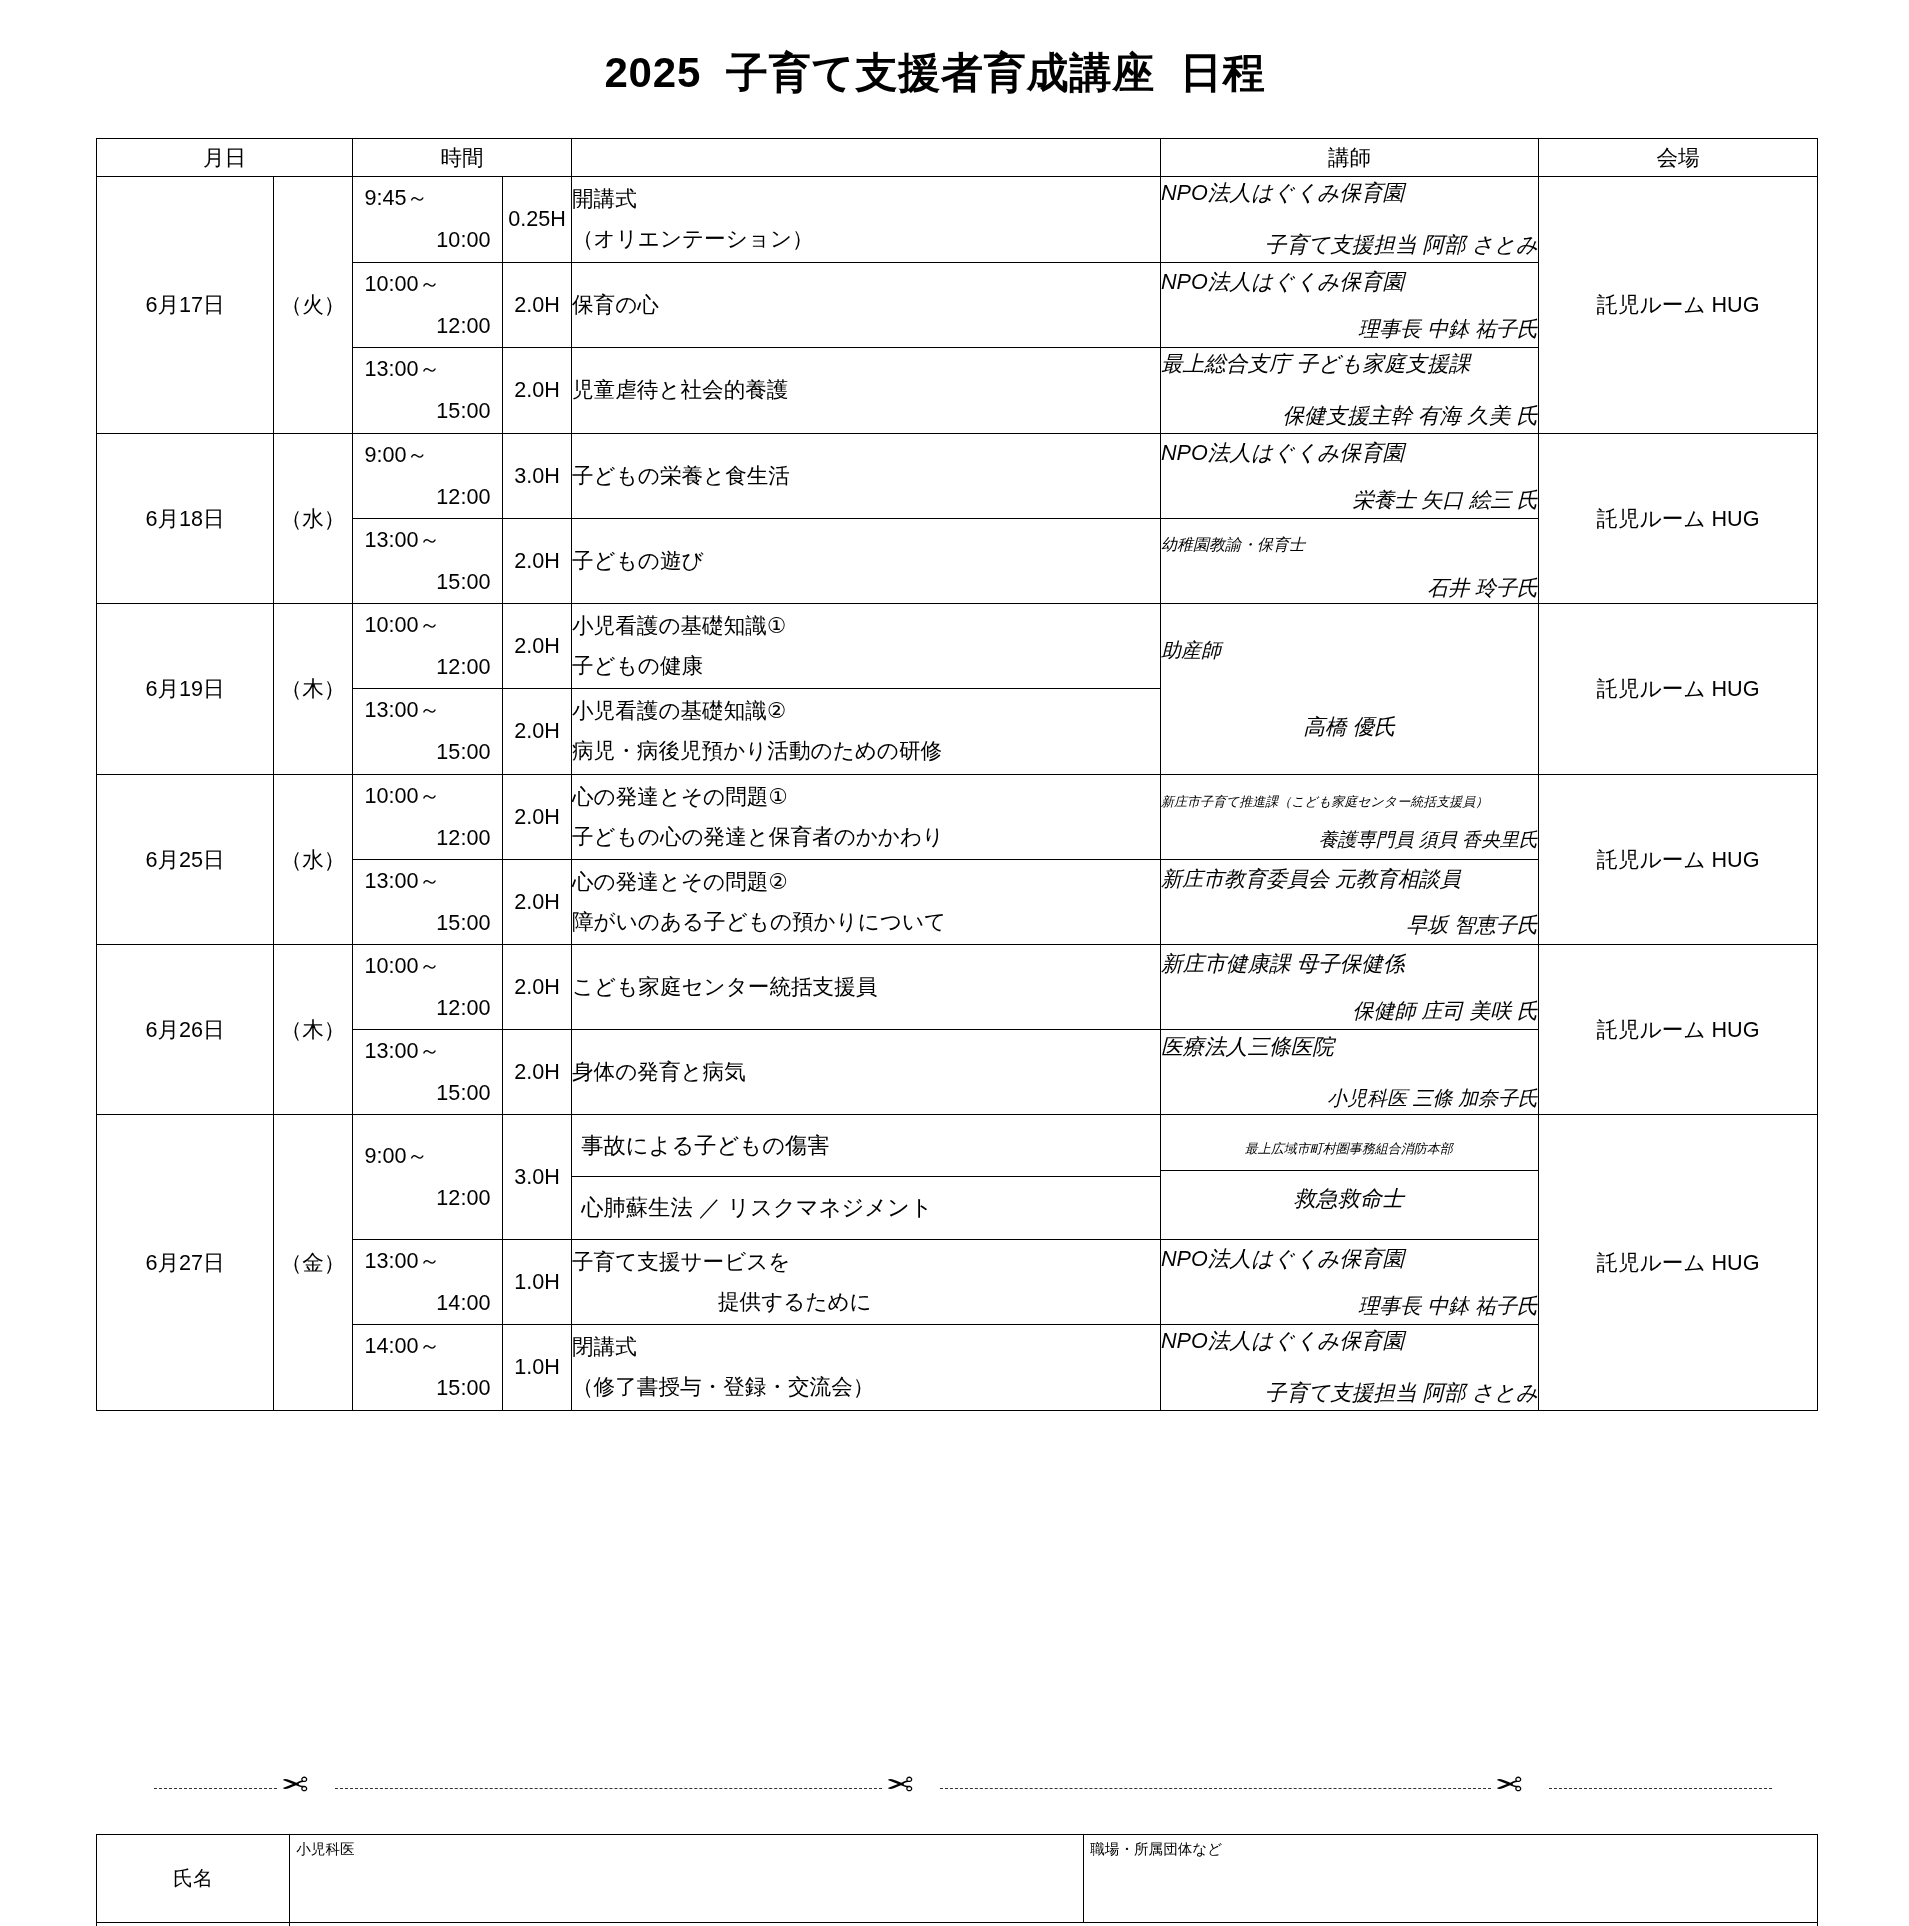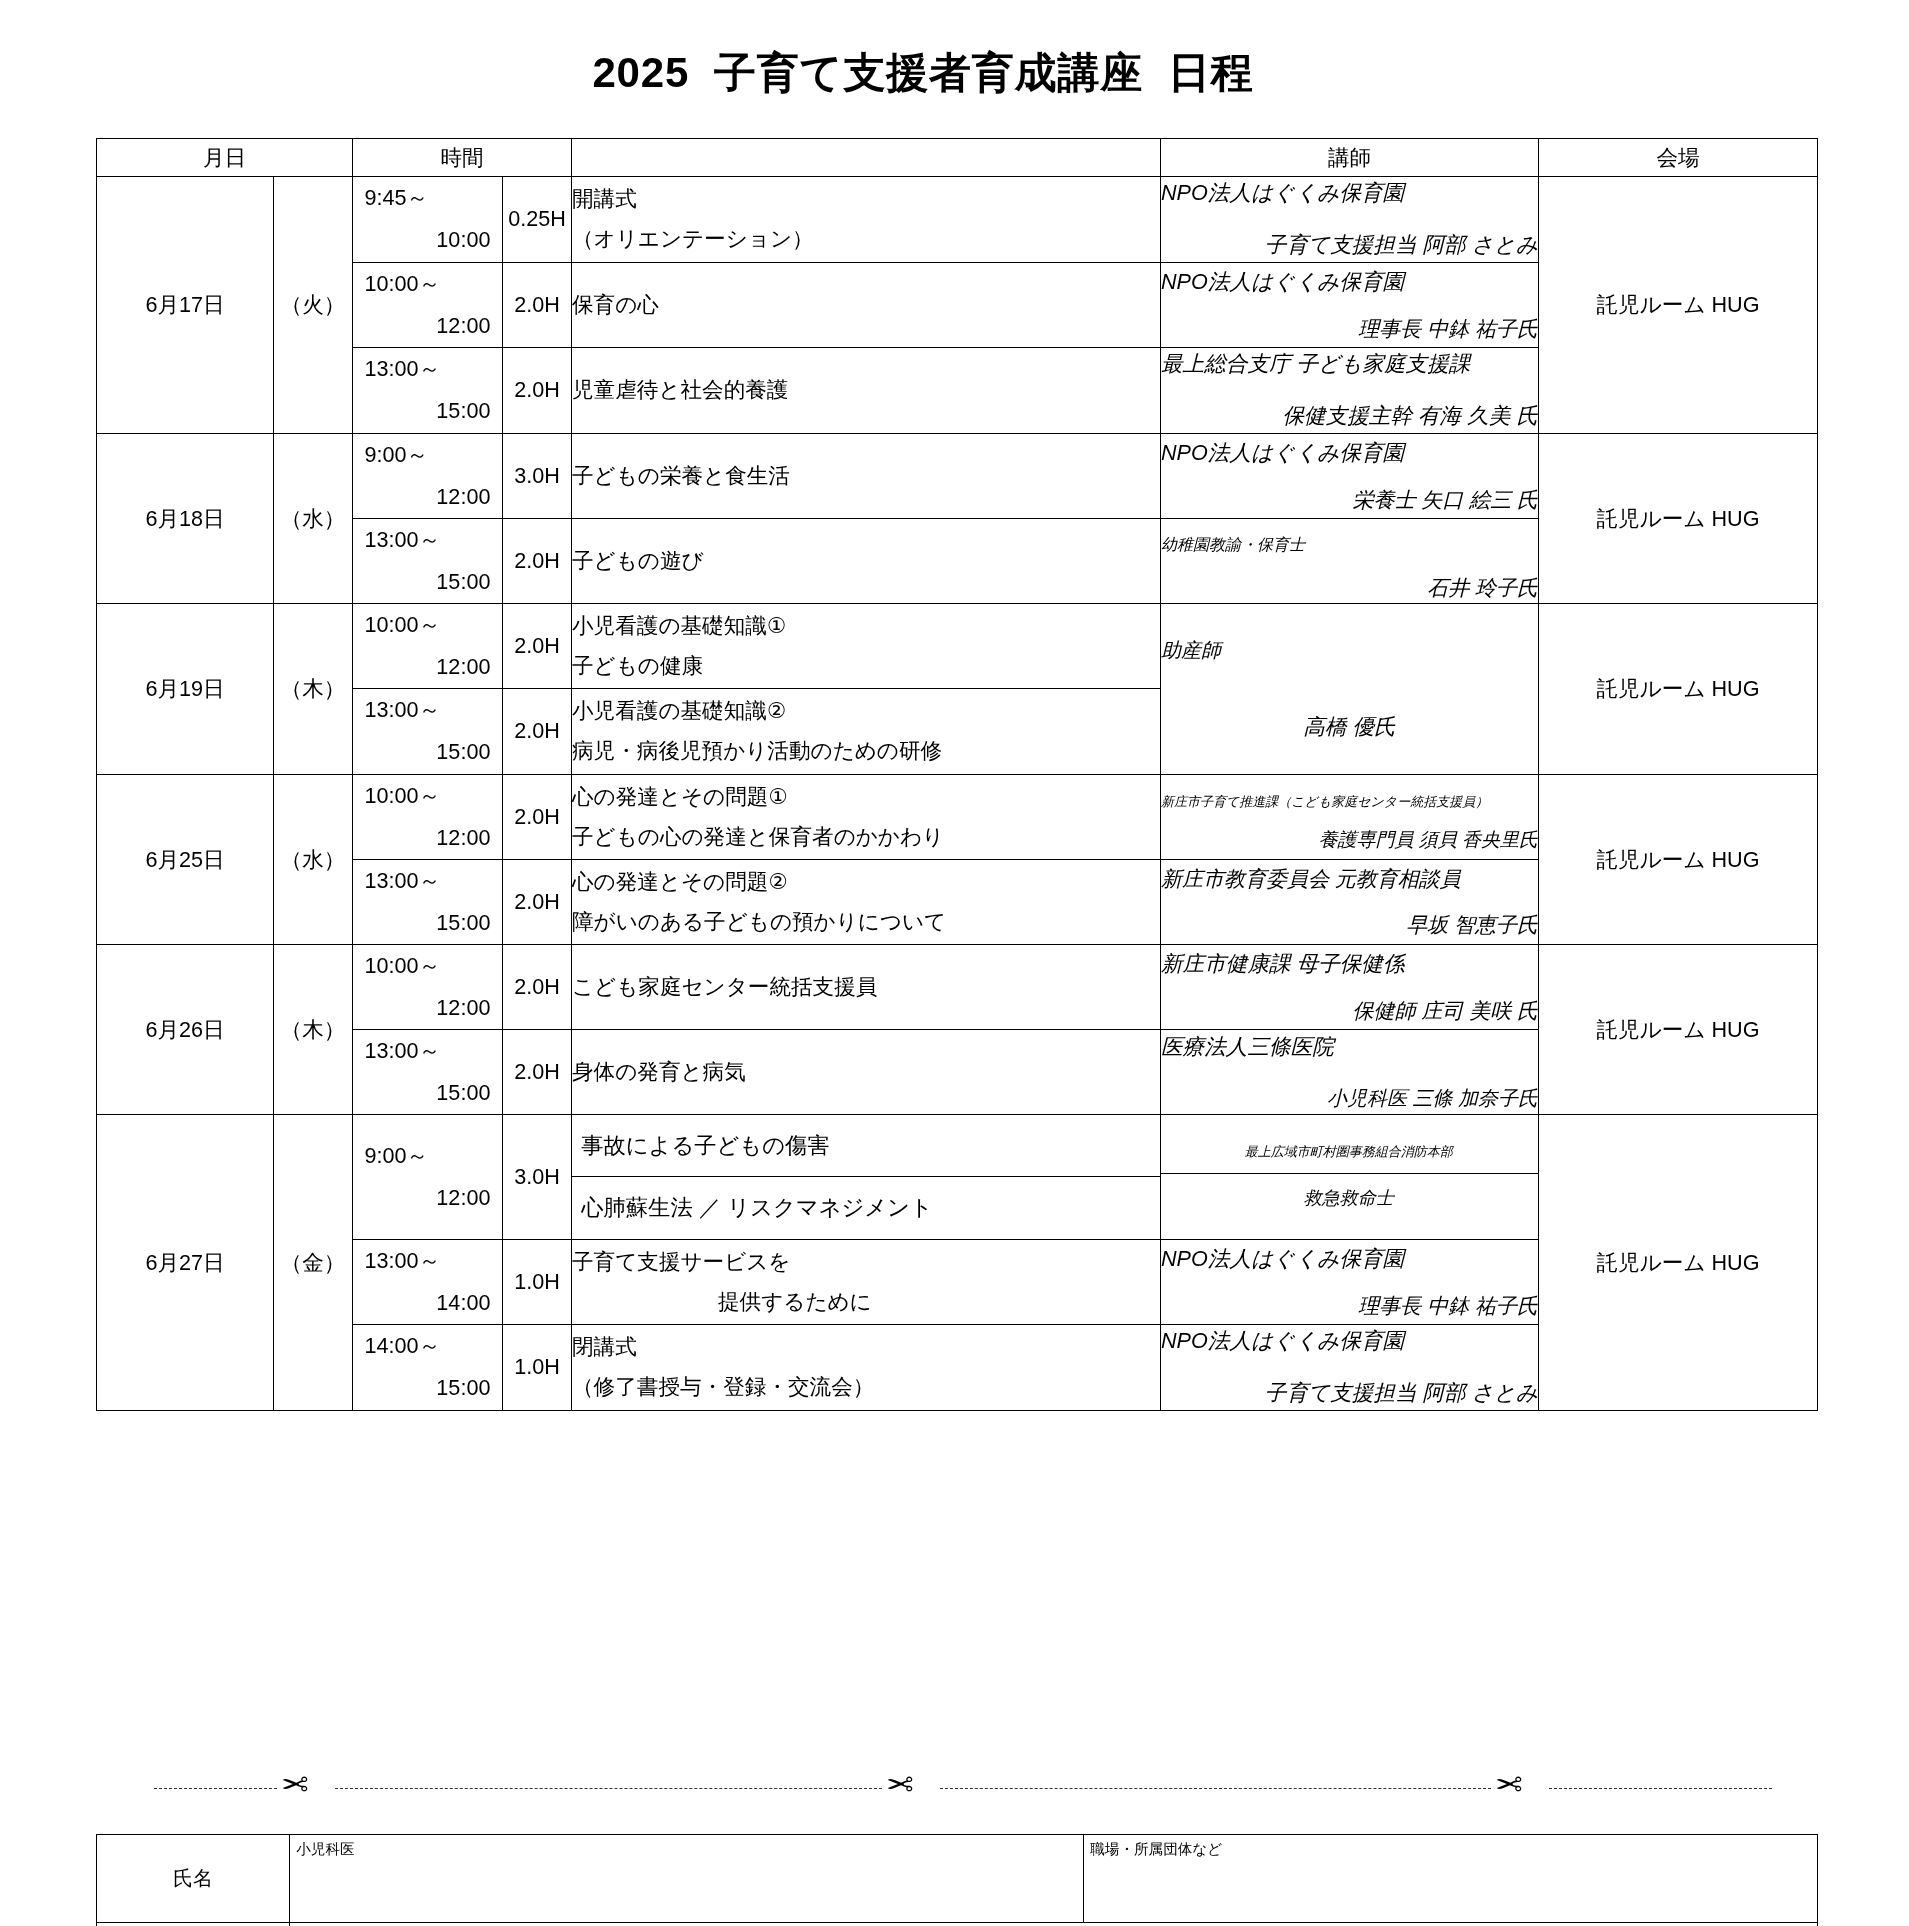--- a/index.html
+++ b/index.html
@@ -20,21 +20,21 @@
     left: 0; top: 0;
     width: 1910px;
     height: 2703px;
     padding: 0;
     box-sizing: border-box;
   }
 
   
   .title-wrap {
     position: absolute;
-    left: 0;
+    left: 12px;
     top: 45px;
     width: 1846px;
     text-align: center;
   }
   .doc-title {
     font-size: 42px;
     font-weight: bold;
     letter-spacing: 0.8px;
     white-space: pre;
   }
@@ -129,21 +129,21 @@
     white-space: nowrap;
   }
   .subj-split .half.top { border-bottom: 1.2px solid #000; }
   .inst-split { padding: 0 !important; }
   .inst-split .half {
     display: block;
     padding: 11.6px 7px 11.6px 5.4px;
     white-space: nowrap;
   }
   .inst-split .half.top { border-bottom: 1.2px solid #000; font-size: 13px; text-align: center; }
-  .inst-split .half.bottom { font-size: 18px; text-align: center; }
+  .inst-split .half.bottom { font-size: 22px; text-align: center; }
 
   
   .cutline {
     position: absolute;
     left: 154px;
     top: 1786px;
     width: 1618px;
     height: 46px;
   }
   .cutline .dash {

